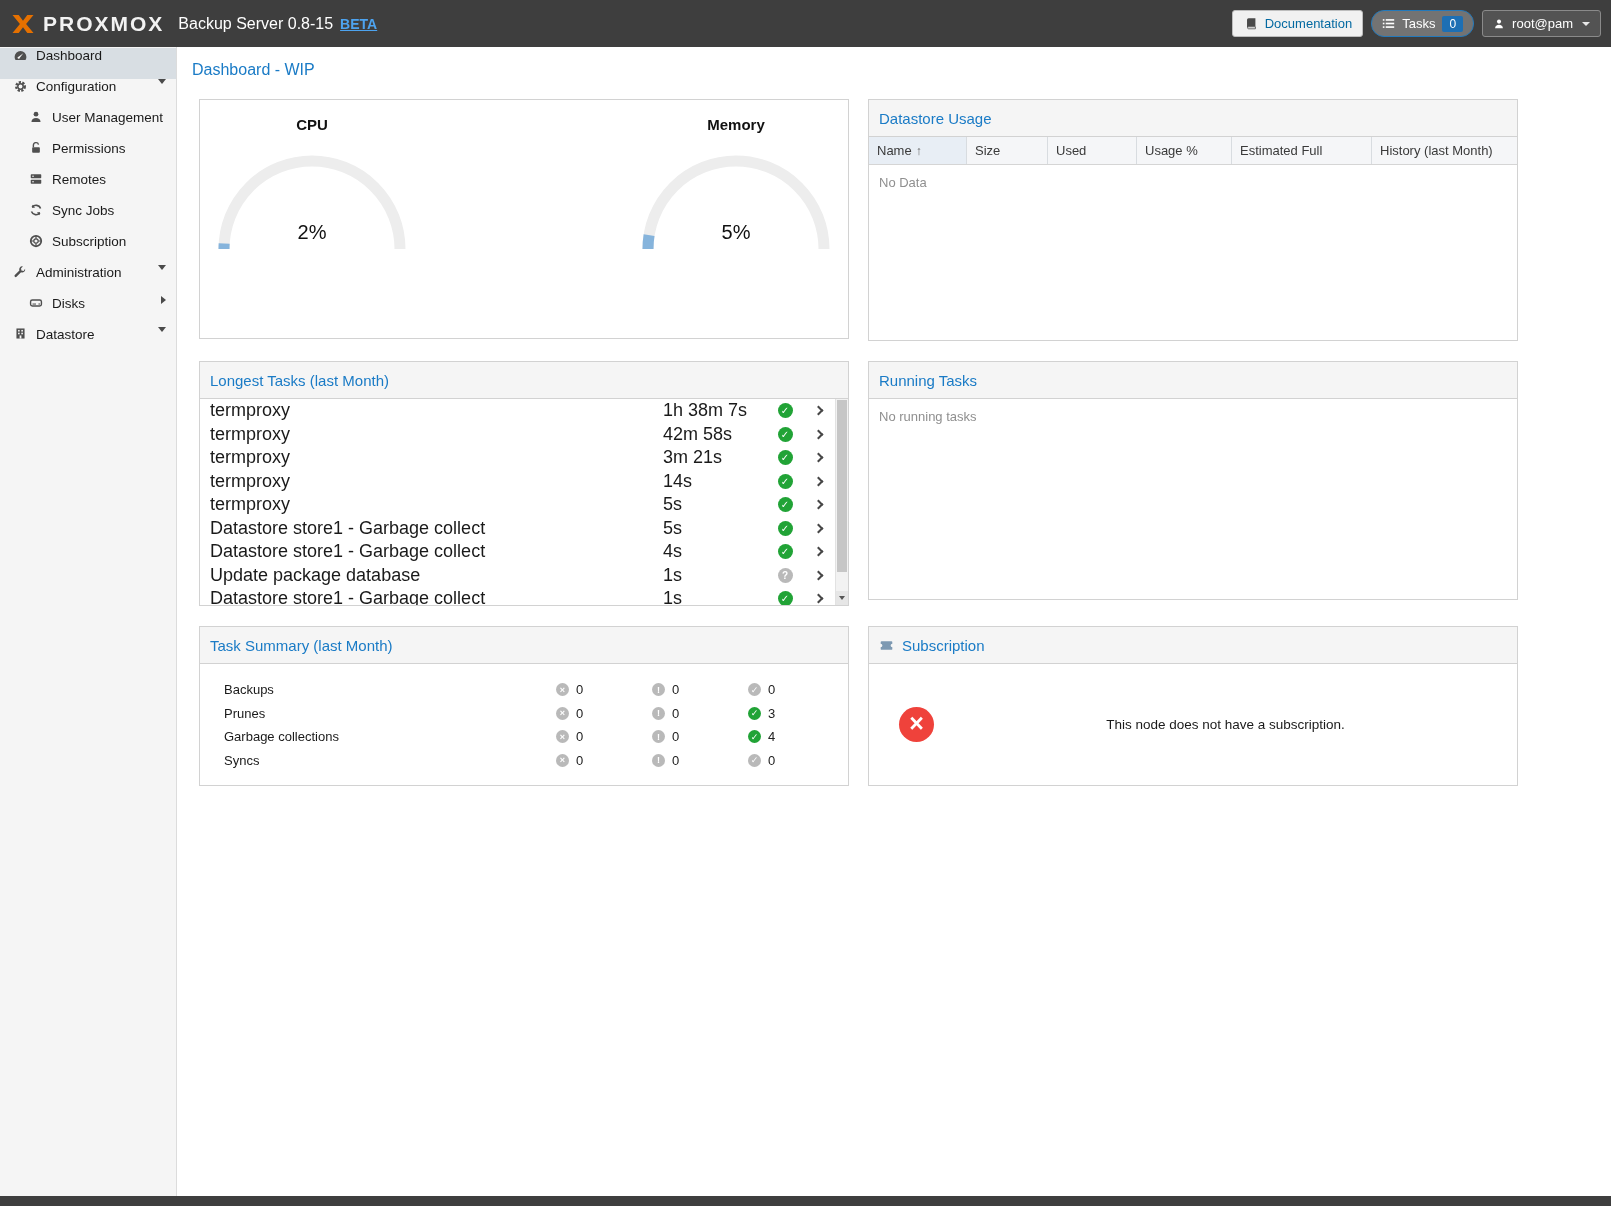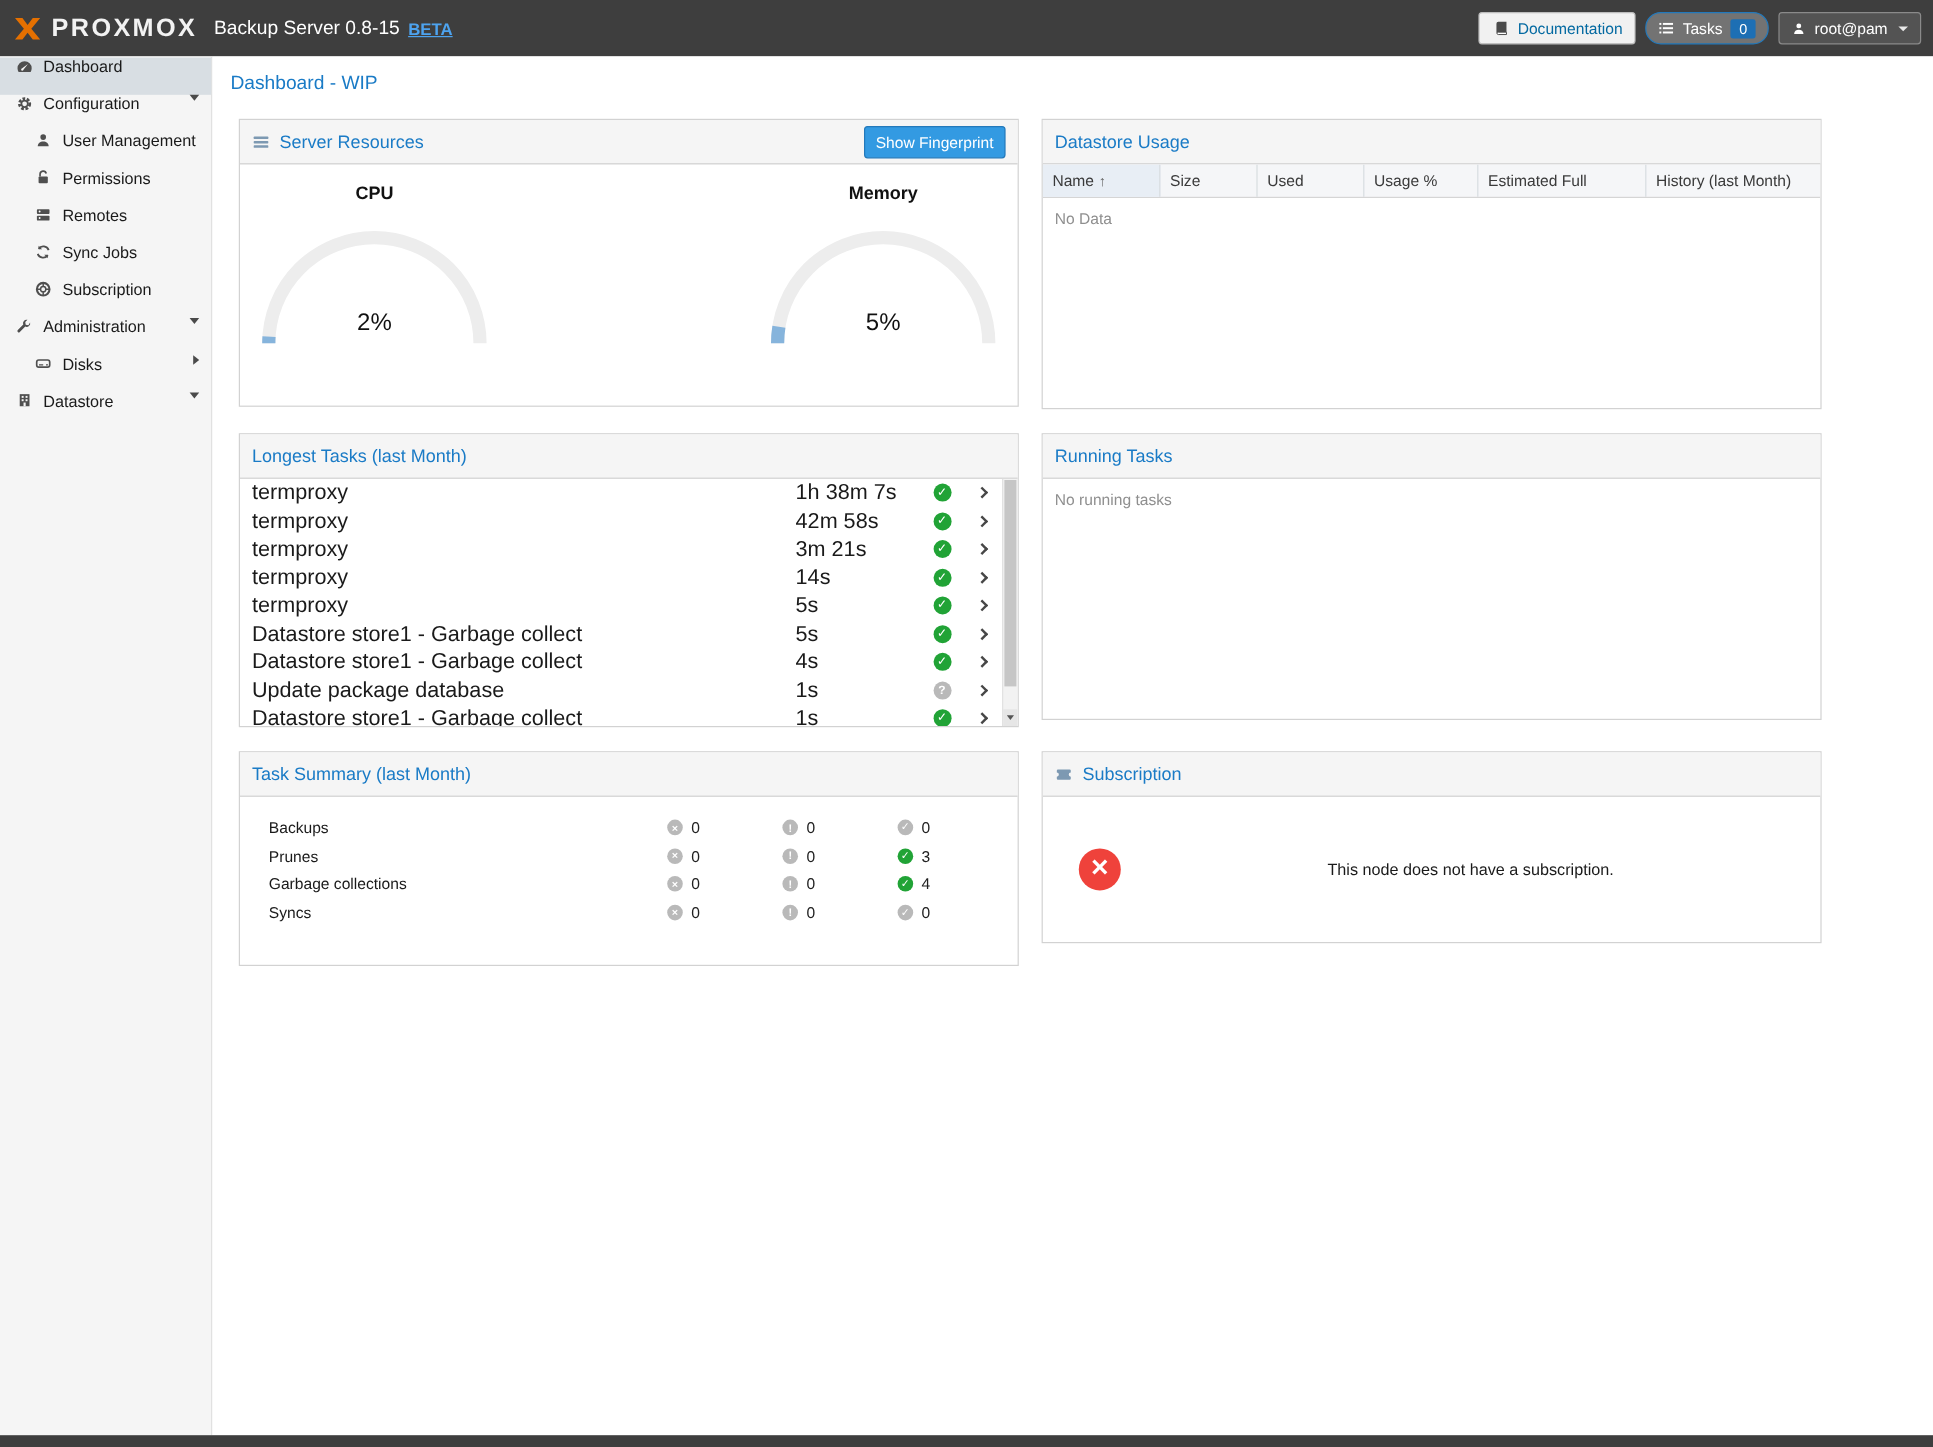--- a/index.html
+++ b/index.html
@@ -43,21 +43,21 @@
   
   .page-title { color: var(--accent, #1a7bc6); font-size: 16px; font-weight: normal; padding: 14px 16px 0 15px; }
   .panels { display: grid; grid-template-columns: 650px 650px; column-gap: 19px; row-gap: 20px; padding: 20px 0 0 22px; align-items: start; }
   .panel { border: 1px solid #d2d2d2; background: #fff; display: flex; flex-direction: column; }
   .panel-header { height: 37px; background: #f5f5f5; border-bottom: 1px solid #d2d2d2; display: flex; align-items: center; gap: 8px; padding: 0 10px; flex: 0 0 auto; }
   .panel-title { color: var(--accent, #1a7bc6); font-size: 15px; }
   .panel-body { flex: 1; position: relative; overflow: hidden; }
   .btn-primary { margin-left: auto; background: #339ae2; border: 1px solid #2379bb; color: #fff; border-radius: 3px; padding: 5px 9px; font-size: 13px; cursor: pointer; font-family: inherit; }
   .p-server { height: 240px; } .p-du { height: 242px; }
   .p-lt { height: 245px; } .p-rt { height: 239px; }
-  .p-ts { height: 179px; } .p-sub { height: 160px; }
+  .p-ts { height: 160px; } .p-sub { height: 160px; }
 
   
   .gauges { display: flex; justify-content: space-between; padding: 16px 12px 0; }
   .gauge { width: 200px; text-align: center; position: relative; }
   .gauge-title { font-weight: bold; font-size: 15px; color: #111; margin-bottom: 16px; }
   .gauge-value { position: absolute; left: 0; right: 0; top: 105px; font-size: 20px; color: #111; }
 
   
   .du-header { display: flex; background: #f5f6f8; border-bottom: 1px solid #d5d5d5; height: 28px; }
   .du-cell { display: flex; align-items: center; gap: 4px; padding: 0 8px; border-right: 1px solid #d8dce0; font-size: 13px; color: #3a3a3a; cursor: pointer; }
@@ -257,33 +257,20 @@
           <span class="sb-caret-down"></span>
         </div>
       </nav>
 
     <main class="main">
       <h1 class="page-title">Dashboard - WIP</h1>
 
       <div class="panels">
 
         <section class="panel p-server">
-          <div class="panel-header">
-            <span class="hdr-ic">
-              <svg width="15" height="15" viewBox="0 0 16 16">
-                  <g fill="#7d99b2">
-                    <rect x="1.5" y="3" width="13" height="2.2" rx="0.6"></rect>
-                    <rect x="1.5" y="6.9" width="13" height="2.2" rx="0.6"></rect>
-                    <rect x="1.5" y="10.8" width="13" height="2.2" rx="0.6"></rect>
-                  </g>
-                </svg>
-            </span>
-            <span class="panel-title">Server Resources</span>
-            <button class="btn-primary">Show Fingerprint</button>
-          </div>
           <div class="panel-body gauges">
               <div class="gauge">
                 <div class="gauge-title">CPU</div>
                 <div class="gauge-arc"><svg width="200" height="102" viewBox="0 0 200 102">
                     <path d="M 12 100 A 88 88 0 0 1 188 100" fill="none" stroke="#ededed" stroke-width="11"></path>
                     <path d="M 12 100 A 88 88 0 0 1 12.17 94.47" fill="none" stroke="#86b4dc" stroke-width="11"></path>
                   </svg></div>
                 <div class="gauge-value">2%</div>
               </div>
               <div class="gauge">

